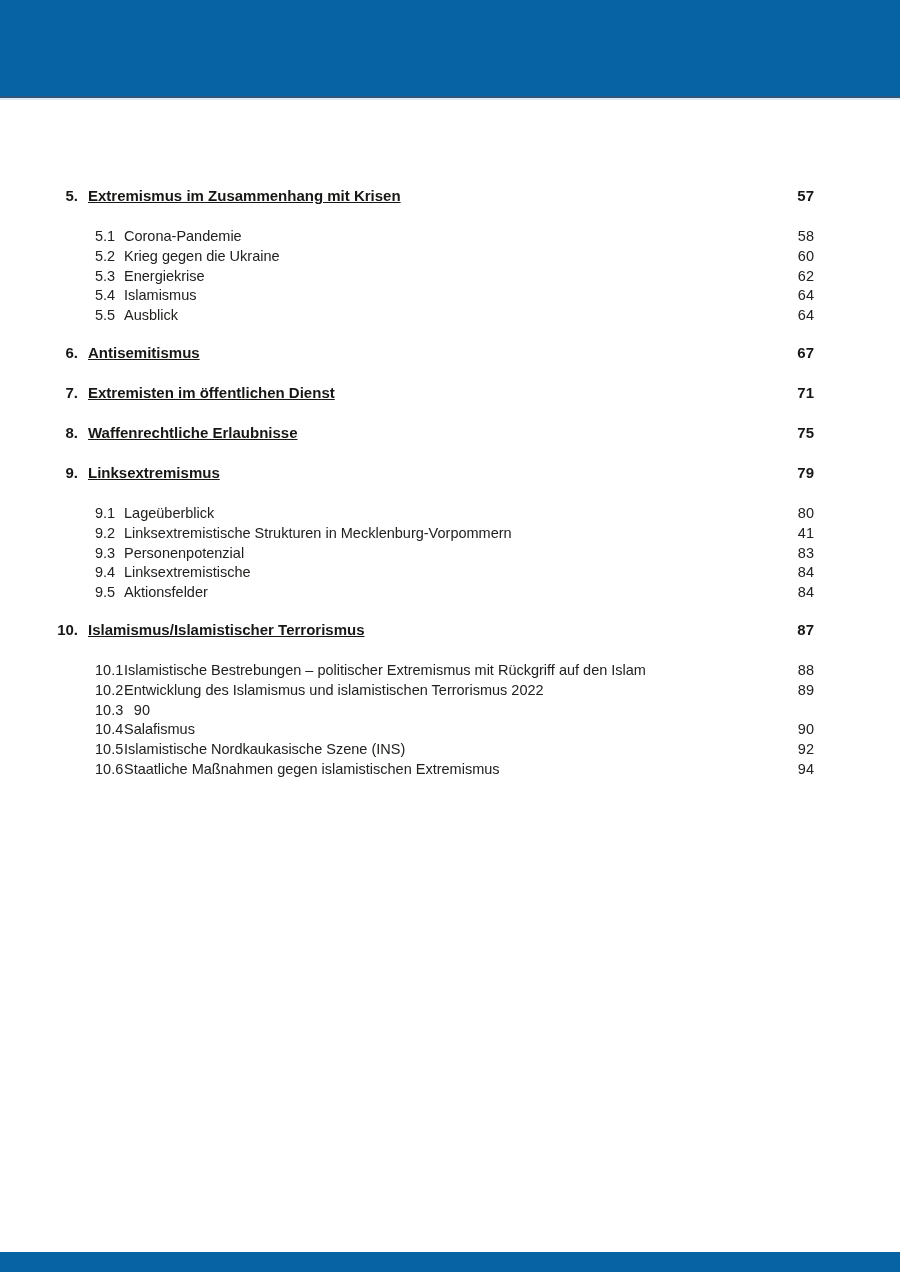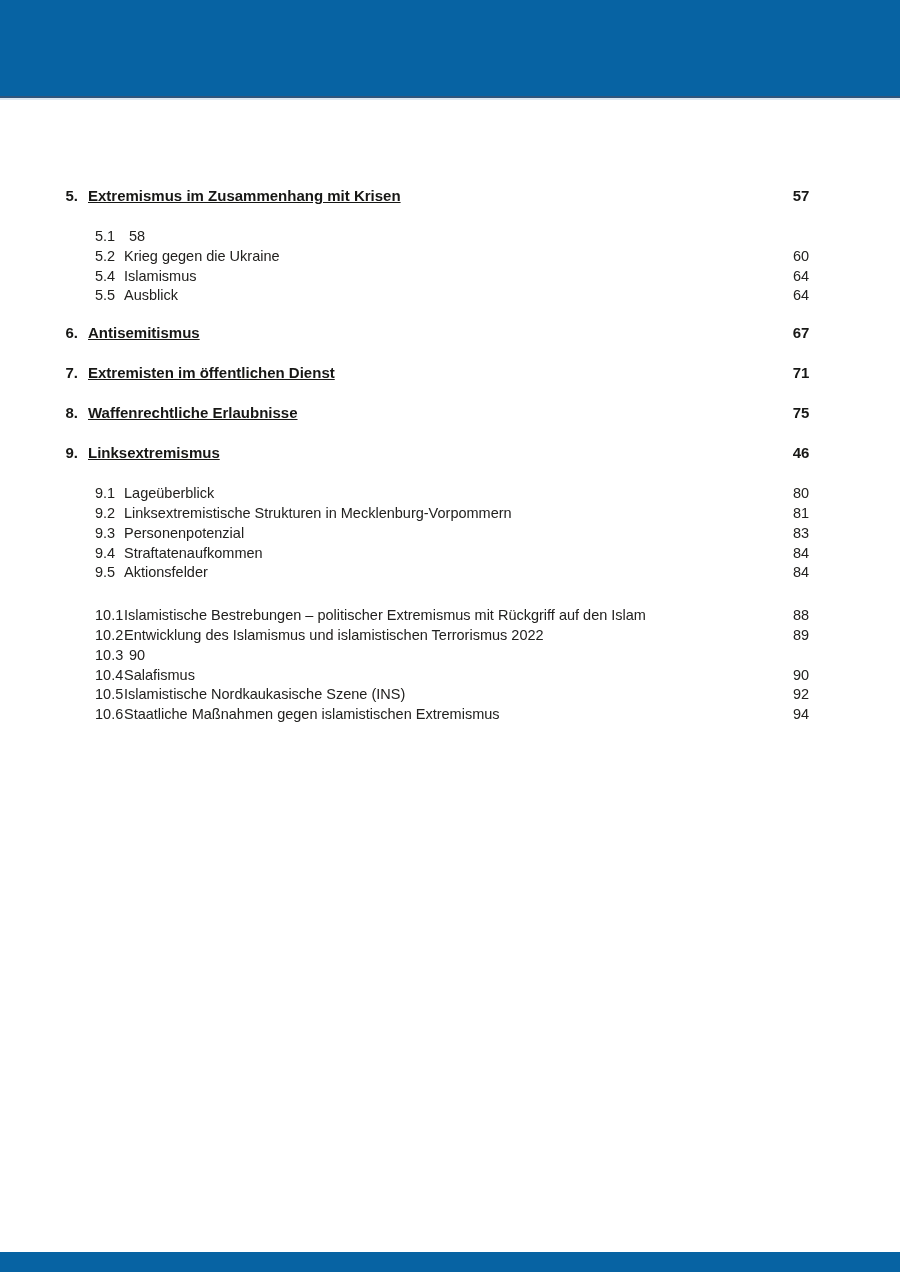--- a/index.html
+++ b/index.html
@@ -28,42 +28,48 @@
   .sec-head .num { width:22px; text-align:right; flex:0 0 auto; }
   .sec-head .title { flex:1 1 auto; margin-left:10px;text-decoration:underline; }
   .sub-block { margin-top:23px; }
   .sub-row {
     display:flex; align-items:baseline;
     padding:0 86px 0 95px;
     font-size:14.5px; line-height:19.8px; color:#22211f;
   }
   .sub-row .num { width:29px; flex:0 0 auto; }
   .sub-row .title { flex:1 1 auto; }
-  .pagenum { flex:0 0 auto; min-width:26px; text-align:center; }
+  .pagenum { flex:0 0 auto; min-width:26px; text-align:right; }
 </style>
 </head>
 <body>
 
 <div class="page" style="color: rgb(31, 30, 28);">
   <div class="band-top" style="background: rgb(7, 99, 163);"></div>
   <div class="toc" id="toc-root">
       <div class="sec-head first">
         <span class="num">5.</span>
         <span class="title">Extremismus im Zusammenhang mit Krisen</span>
         <span class="pagenum">57</span>
       </div>
       <div class="sub-block">
         <div class="sub-row">
           <span class="num">5.1</span>
+          <span class="title">Corona-Pandemie</span>
           <span class="pagenum">58</span>
         </div>
         <div class="sub-row">
           <span class="num">5.2</span>
           <span class="title">Krieg gegen die Ukraine</span>
           <span class="pagenum">60</span>
+        </div>
+        <div class="sub-row">
+          <span class="num">5.3</span>
+          <span class="title">Energiekrise</span>
+          <span class="pagenum">62</span>
         </div>
         <div class="sub-row">
           <span class="num">5.4</span>
           <span class="title">Islamismus</span>
           <span class="pagenum">64</span>
         </div>
         <div class="sub-row">
           <span class="num">5.5</span>
           <span class="title">Ausblick</span>
           <span class="pagenum">64</span>
@@ -80,48 +86,53 @@
         <span class="pagenum">71</span>
       </div>
       <div class="sec-head">
         <span class="num">8.</span>
         <span class="title">Waffenrechtliche Erlaubnisse</span>
         <span class="pagenum">75</span>
       </div>
       <div class="sec-head">
         <span class="num">9.</span>
         <span class="title">Linksextremismus</span>
-        <span class="pagenum">46</span>
+        <span class="pagenum">79</span>
       </div>
       <div class="sub-block">
         <div class="sub-row">
           <span class="num">9.1</span>
           <span class="title">Lageüberblick</span>
           <span class="pagenum">80</span>
         </div>
         <div class="sub-row">
           <span class="num">9.2</span>
           <span class="title">Linksextremistische Strukturen in Mecklenburg-Vorpommern</span>
-          <span class="pagenum">81</span>
+          <span class="pagenum">41</span>
         </div>
         <div class="sub-row">
           <span class="num">9.3</span>
           <span class="title">Personenpotenzial</span>
           <span class="pagenum">83</span>
         </div>
         <div class="sub-row">
           <span class="num">9.4</span>
-          <span class="title">Straftatenaufkommen</span>
+          <span class="title">Linksextremistische</span>
           <span class="pagenum">84</span>
         </div>
         <div class="sub-row">
           <span class="num">9.5</span>
           <span class="title">Aktionsfelder</span>
           <span class="pagenum">84</span>
         </div>
+      </div>
+      <div class="sec-head after-sub">
+        <span class="num">10.</span>
+        <span class="title">Islamismus/Islamistischer Terrorismus</span>
+        <span class="pagenum">87</span>
       </div>
       <div class="sub-block">
         <div class="sub-row">
           <span class="num">10.1</span>
           <span class="title">Islamistische Bestrebungen – politischer Extremismus mit Rückgriff auf den Islam</span>
           <span class="pagenum">88</span>
         </div>
         <div class="sub-row">
           <span class="num">10.2</span>
           <span class="title">Entwicklung des Islamismus und islamistischen Terrorismus 2022</span>

